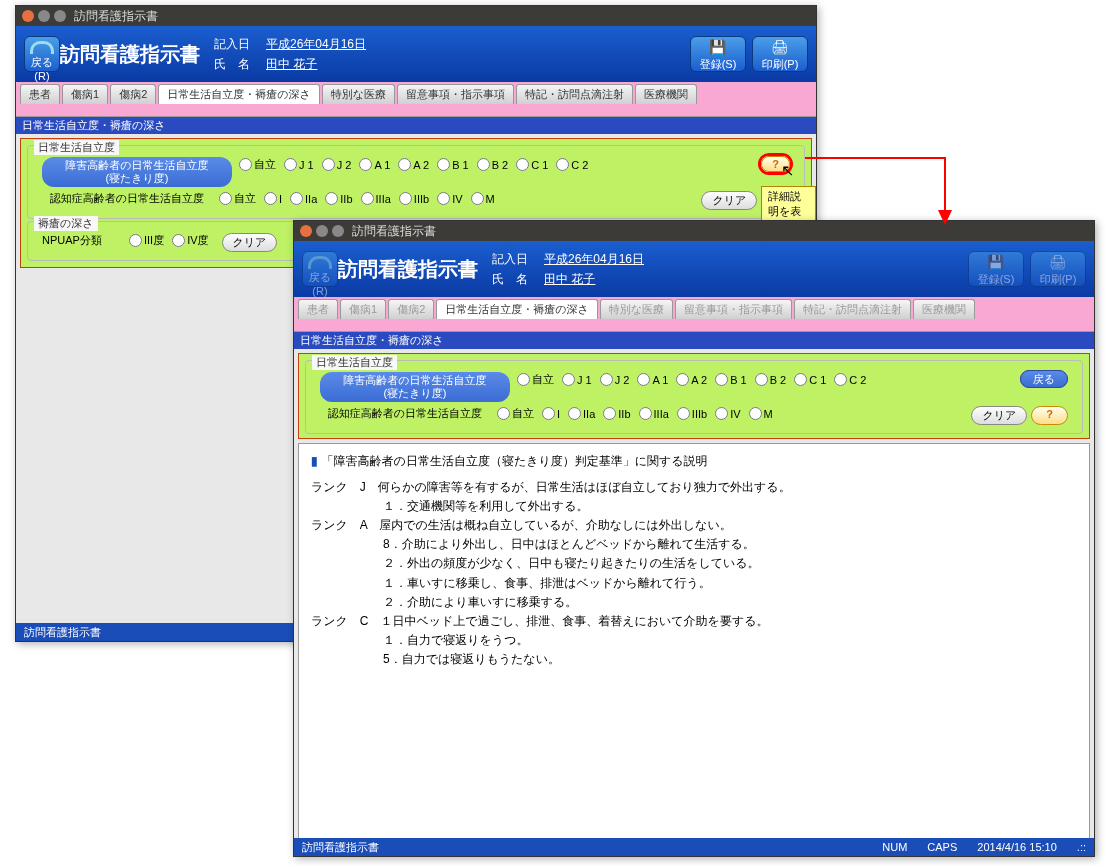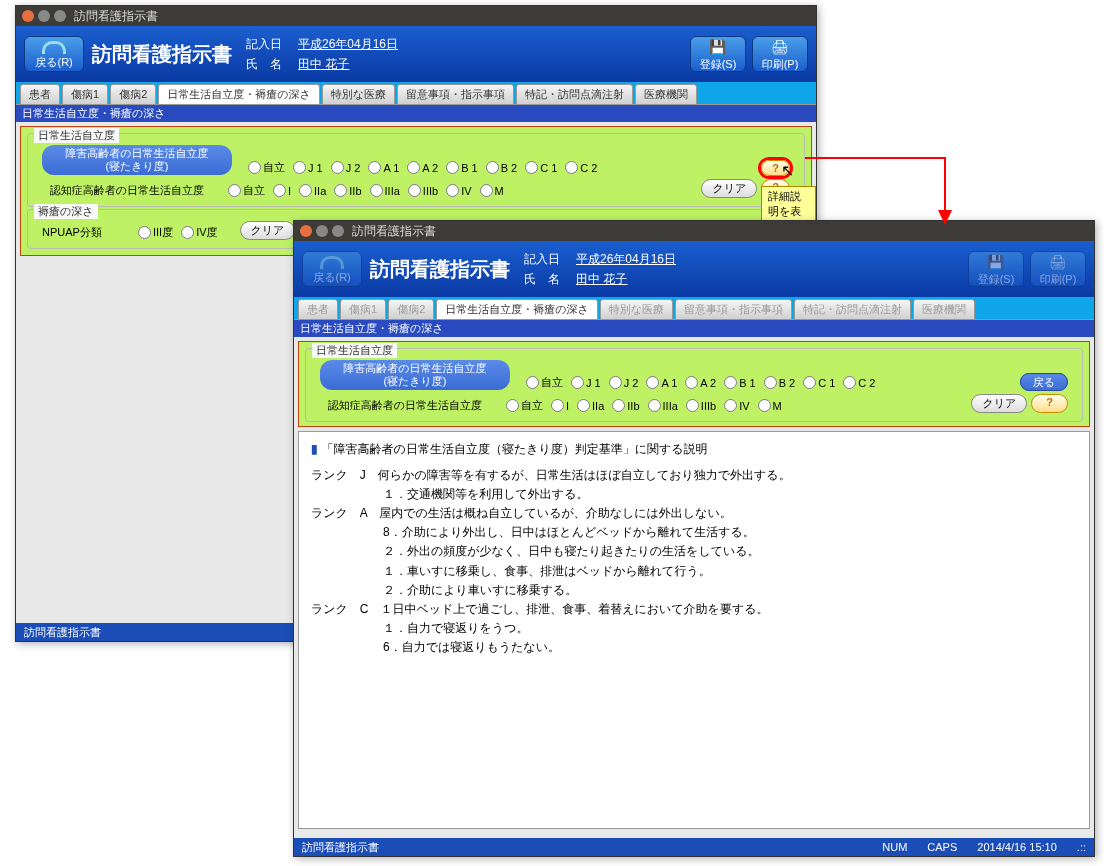--- a/index.html
+++ b/index.html
@@ -39,27 +39,26 @@
   height:48px;
   display:flex;
   align-items:center;
   padding:4px 8px;
 }
 .btn-back {
   background: linear-gradient(#4a9ee8,#1b5ecf);
   border:1px solid #0a3a80;
   border-radius:6px;
   color:#fff;
-  height:36px; width:60px;
+  height:36px; width:36px;
   text-align:center;
   font-size:11px;
   padding-top:18px;
   position:relative;
   box-sizing:border-box;
-  margin-right:8px;
 }
 .btn-back.disabled { opacity:0.5; }
 .btn-back::before {
   content:"";
   position:absolute; top:4px; left:50%; transform:translateX(-50%);
   width:18px; height:10px;
   border-top:3px solid #9de; border-left:3px solid #9de; border-right:3px solid #9de;
   border-radius:10px 10px 0 0;
 }
 .app-title { font-size:20px; font-weight:bold; margin-right:14px;}
@@ -75,36 +74,36 @@
   color:#fff;
   width:56px; height:36px;
   text-align:center;
   font-size:11px;
   padding-top:20px;
   box-sizing:border-box;
   position:relative;
 }
 .tbtn.disabled { opacity:0.5;}
 .tbtn .ico { position:absolute; top:2px; left:50%; transform:translateX(-50%); font-size:14px;}
-.tabrow { background:#0ea5e9; padding:2px 4px 0; display:flex; gap:2px; border-bottom:1px solid #999;}
+.tabrow { background:#f9a8d4; padding:2px 4px 12px; display:flex; gap:2px; border-bottom:1px solid #999;}
 .tab {
   background: linear-gradient(#f5f5f5,#d0d0d0);
   border:1px solid #999; border-bottom:none;
   padding:2px 8px;
   font-size:11px;
   border-radius:3px 3px 0 0;
   color:#333;
 }
 .tab.active { background:#fff;}
 .tab.disabled { color:#999;}
 .section-hdr { background:#2a4bc0; color:#fff; font-size:11px; padding:1px 6px;}
 .panel { background:#bef264; border:1px solid #c2410c; margin:4px; padding:4px;}
 .fieldset { border:1px solid #bbb; margin:2px; padding:4px 6px 6px; border-radius:4px;}
 .fieldset > .legend { font-size:11px; color:#333; background:#f8f8f8; margin-top:-10px; width:fit-content; padding:0 4px;}
-.rowline { display:flex; align-items:flex-end; gap:16px; padding:2px 8px;}
+.rowline { display:flex; align-items:flex-start; gap:7px; padding:2px 8px;}
 .pill {
   background: linear-gradient(#5b8be8,#3a6cd4);
   color:#fff;
   border-radius:12px;
   padding:2px 10px;
   font-size:11px;
   text-align:center;
   line-height:1.2;
   min-width:170px;
 }
@@ -464,21 +463,21 @@
     <div>　　　　　　１．交通機関等を利用して外出する。</div>
     <div>ランク　A　屋内での生活は概ね自立しているが、介助なしには外出しない。</div>
     <div>　　　　　　8．介助により外出し、日中はほとんどベッドから離れて生活する。</div>
     <div>　　　　　　２．外出の頻度が少なく、日中も寝たり起きたりの生活をしている。</div>
     <div></div>
     <div>　　　　　　１．車いすに移乗し、食事、排泄はベッドから離れて行う。</div>
     <div>　　　　　　２．介助により車いすに移乗する。</div>
     <div></div>
     <div>ランク　C　１日中ベッド上で過ごし、排泄、食事、着替えにおいて介助を要する。</div>
     <div>　　　　　　１．自力で寝返りをうつ。</div>
-    <div>　　　　　　6．自力では寝返りもうたない。</div>
+    <div>　　　　　　5．自力では寝返りもうたない。</div>
   </div>
   <div class="statusbar" style="position:absolute; bottom:0; left:0; right:0;">
     <span>訪問看護指示書</span>
     <span class="right">
       <span>NUM</span>
       <span>CAPS</span>
       <span>2014/4/16 15:10</span>
       <span>.::</span>
     </span>
   </div>

